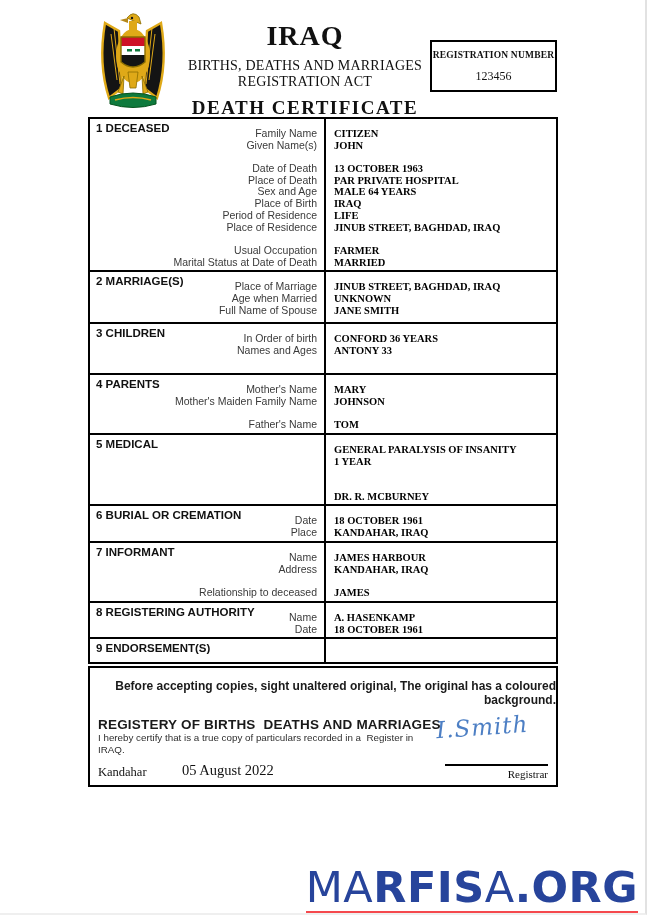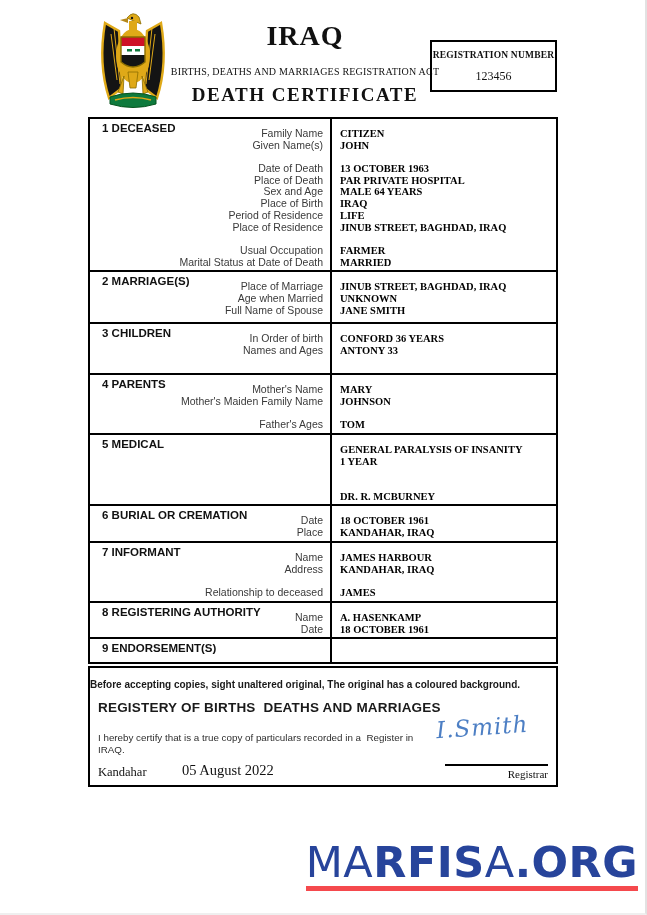--- a/index.html
+++ b/index.html
@@ -5,63 +5,63 @@
   html,body{margin:0;padding:0;background:#fff;}
   .page{position:relative;width:645px;height:913px;background:#fff;
         border-right:2px solid #e2e2e2;border-bottom:2px solid #efefef;
         font-family:"Liberation Sans",sans-serif;overflow:hidden;}
 
   
   .emblem{position:absolute;left:94px;top:10px;width:78px;height:100px;}
   .head-center{position:absolute;left:140px;top:22px;width:330px;text-align:center;
                font-family:"Liberation Serif",serif;color:#111;}
   .country{font-size:28px;font-weight:bold;letter-spacing:1px;line-height:1;}
-  .act-line{font-size:10px;margin-top:16px;letter-spacing:.2px;}
+  .act-line{font-size:14px;margin-top:8px;letter-spacing:.2px;}
   .doc-title{font-size:19px;font-weight:bold;letter-spacing:1.5px;margin-top:7px;}
   .reg-box{position:absolute;left:430px;top:40px;width:127px;height:52px;
            border:2px solid #000;box-sizing:border-box;text-align:center;
            font-family:"Liberation Serif",serif;color:#111;}
   .reg-label{font-size:9.5px;font-weight:bold;margin-top:8px;letter-spacing:.2px;}
   .reg-number{font-size:12px;margin-top:9px;}
 
   
   .doc-body{position:absolute;left:88px;top:117px;width:470px;}
   .cert-table{border:2px solid #000;box-sizing:border-box;}
   .section{display:flex;}
   .section + .section{border-top:2px solid #000;}
-  .sec-left{width:234px;position:relative;box-sizing:border-box;flex:none;margin-left:6px;}
+  .sec-left{width:234px;position:relative;box-sizing:border-box;flex:none;}
   .sec-title{position:absolute;top:3px;left:6px;font-weight:bold;font-size:11.5px;color:#111;white-space:pre;}
   .labels{margin-top:9px;text-align:right;padding-right:7px;padding-bottom:2px;}
   .lbl{height:11.7px;line-height:11.7px;font-size:10.5px;color:#3a3a3a;white-space:pre;}
   .sec-right{flex:1;border-left:2px solid #000;}
   .values{margin-top:9px;padding-left:8px;padding-bottom:2px;}
   .val{height:11.7px;line-height:11.7px;font-size:10.5px;font-weight:bold;
        font-family:"Liberation Serif",serif;color:#000;white-space:pre;}
 
   
   .footer-box{margin-top:2px;border:2px solid #000;box-sizing:border-box;
               height:121px;position:relative;}
-  .notice{margin-top:11px;text-align:left;font-size:10px;font-weight:bold;color:#1a1a1a;}
+  .notice{margin-top:11px;text-align:right;font-size:12px;font-weight:bold;color:#1a1a1a;}
   .registry-title{margin-top:10px;margin-left:8px;font-size:13.5px;font-weight:bold;
                   color:#1a1a1a;white-space:pre;letter-spacing:.2px;}
   .certify{position:absolute;left:8px;top:64px;width:340px;font-size:9.8px;color:#2e2e2e;
            line-height:11.5px;white-space:pre-wrap;}
   .signature{position:absolute;right:28px;top:46px;color:#4d7fc4;
              font-family:"DejaVu Serif",serif;font-style:italic;font-size:23px;
              transform:rotate(-4deg);letter-spacing:1px;}
   .sig-line{position:absolute;right:8px;top:96px;width:103px;border-top:2px solid #000;}
   .registrar{position:absolute;right:8px;top:100px;font-family:"Liberation Serif",serif;
              font-size:11px;color:#111;}
   .place{position:absolute;left:8px;top:97px;font-family:"Liberation Serif",serif;
          font-size:12.5px;color:#111;}
   .cert-date{position:absolute;left:92px;top:94px;font-family:"Liberation Serif",serif;
              font-size:14.5px;color:#111;}
 
   
-  .watermark{position:absolute;right:7px;top:841px;}
+  .watermark{position:absolute;right:7px;top:866px;}
   .wm-text{font-size:43px;line-height:1;letter-spacing:.5px;color:#27449B;
            font-family:"DejaVu Sans",sans-serif;}
   .wm-bar{height:5px;background:#F5494D;margin-top:2px;}
 </style>
 </head>
 <body>
 
 <div class="page">
 
   <div class="emblem">
@@ -181,21 +181,21 @@
             </div>
           </div>
         </div>
         <div class="section" style="min-height: 55px;">
           <div class="sec-left">
             <div class="sec-title">4 PARENTS</div>
             <div class="labels">
               <div class="lbl">Mother's Name</div>
               <div class="lbl">Mother's Maiden Family Name</div>
               <div class="lbl"></div>
-              <div class="lbl">Father's Ages</div>
+              <div class="lbl">Father's Name</div>
             </div>
           </div>
           <div class="sec-right">
             <div class="values">
               <div class="val">MARY</div>
               <div class="val">JOHNSON</div>
               <div class="val"></div>
               <div class="val">TOM</div>
             </div>
           </div>

